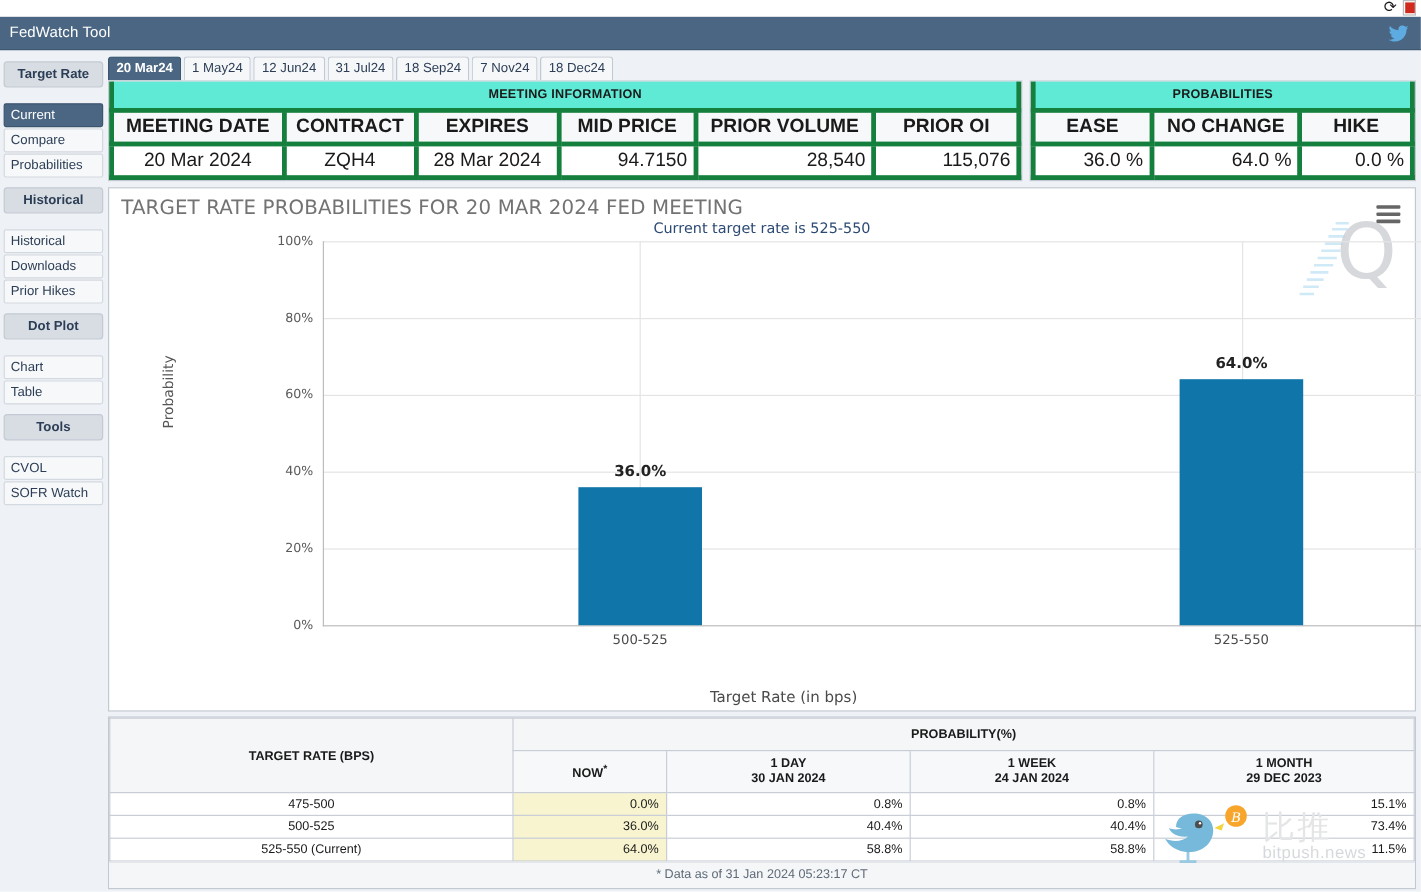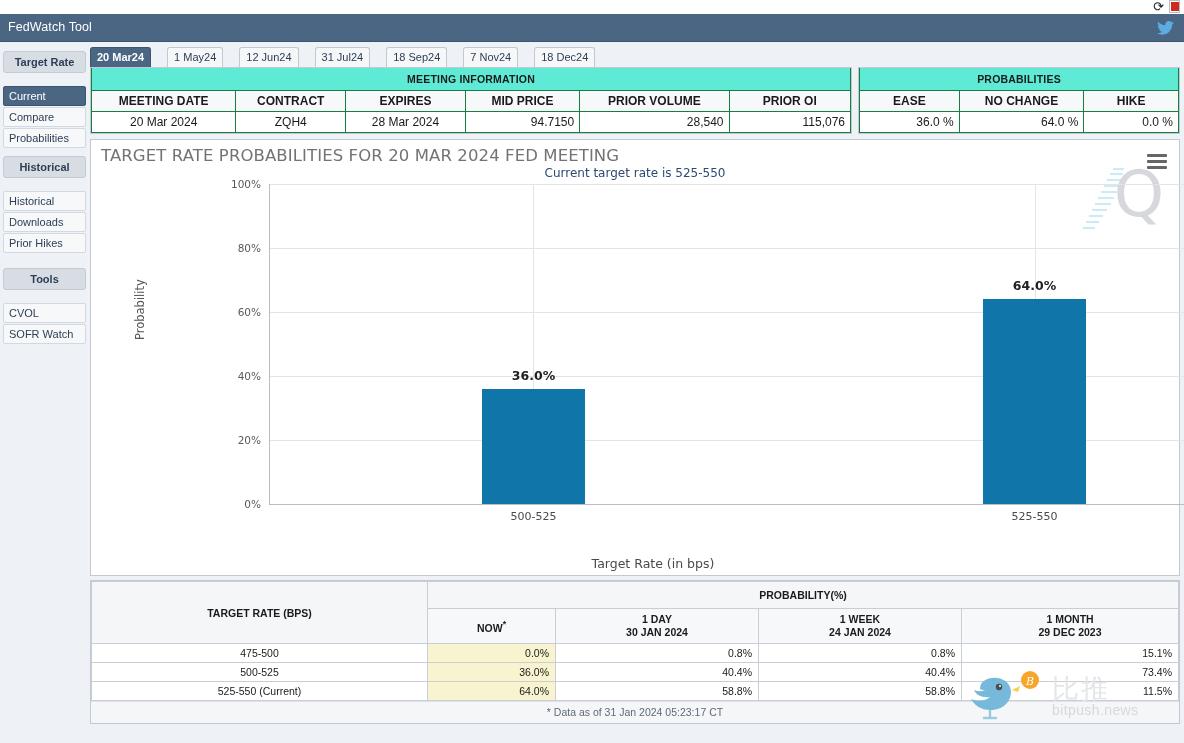--- a/index.html
+++ b/index.html
@@ -72,37 +72,37 @@
   }
   .sb-item.active { background: #4a6682; color: #ffffff; border-color: #3c5670; }
   .sb-gap { height: 7px; }
 
   
   .content {
     position: absolute; left: 90px; top: 4px; width: 1090px;
   }
 
   
-  .tabs { display: flex; gap: 16px; height: 21px; align-items: flex-end; }
+  .tabs { display: flex; gap: 2px; height: 21px; align-items: flex-end; }
   .tab {
     border: 1px solid #c2c9d2; border-bottom: none;
     background: #f6f7f9; color: #2c3e55;
     font-size: 11px; padding: 3px 6px 3px 6px; border-radius: 3px 3px 0 0;
     cursor: pointer; line-height: 13px;
   }
   .tab.active { background: #4a6682; color: #ffffff; border-color: #3c5670; font-weight: bold; }
 
   
   .toprow {
     display: flex; gap: 6px; margin-top: 0px;
   }
   .panel { background: #ffffff; border: 1px solid #c2c9d2; }
   table.grid { border-collapse: collapse; width: 100%; }
   table.grid th, table.grid td {
-    border: 1px solid #15803d; font-size: 12px; color: #1a1a1a;
+    border: 4px solid #15803d; font-size: 16px; color: #1a1a1a;
     padding: 3px 5px; height: 18px;
   }
   table.grid .bandhead {
     background: #5eead4; font-weight: bold; text-align: center;
     font-size: 10.5px; letter-spacing: .2px; padding: 5px 16px; border-top: none;
   }
   table.grid .colhead {
     background: #f7f8fa; font-weight: bold; text-align: center;
   }
   td.num { text-align: right; }
@@ -231,20 +231,25 @@
     <div class="sb-gap"></div>
 
     <div>
       <div class="sb-group-head">Historical</div>
       <div class="sb-item">Historical</div>
       <div class="sb-item">Downloads</div>
       <div class="sb-item">Prior Hikes</div>
     </div>
     <div class="sb-gap"></div>
 
+    <div>
+      <div class="sb-group-head">Dot Plot</div>
+      <div class="sb-item">Chart</div>
+      <div class="sb-item">Table</div>
+    </div>
     <div class="sb-gap"></div>
 
     <div>
       <div class="sb-group-head">Tools</div>
       <div class="sb-item">CVOL</div>
       <div class="sb-item">SOFR Watch</div>
     </div>
   </div>
 
   <div class="content">

